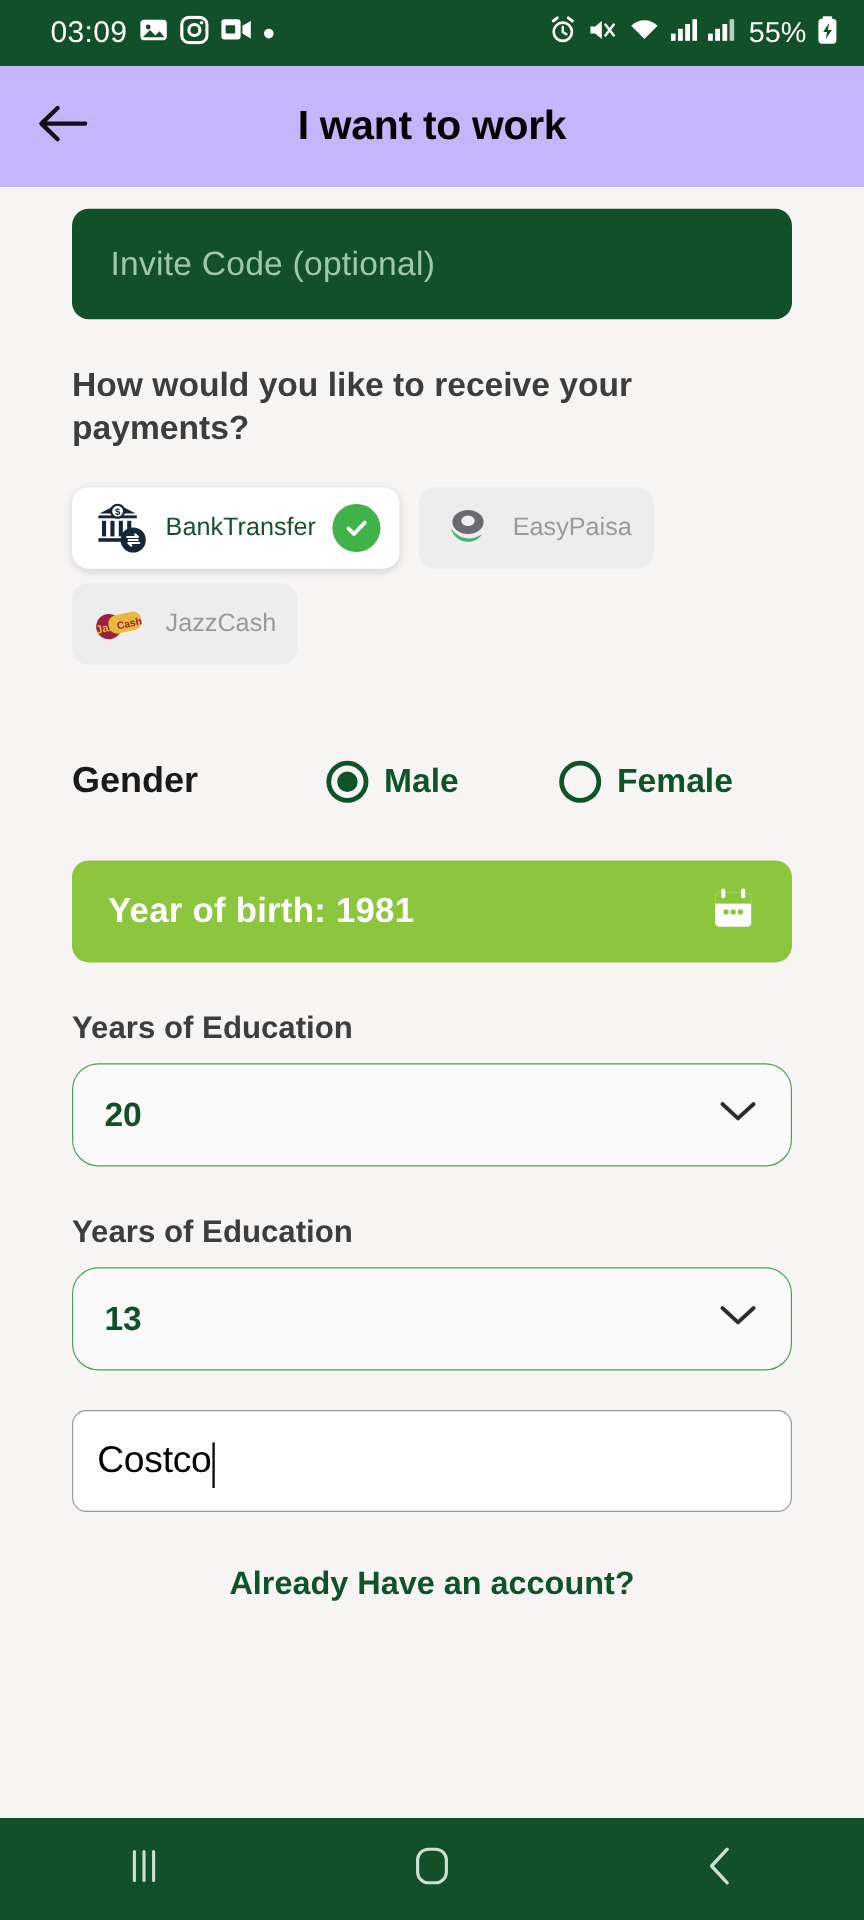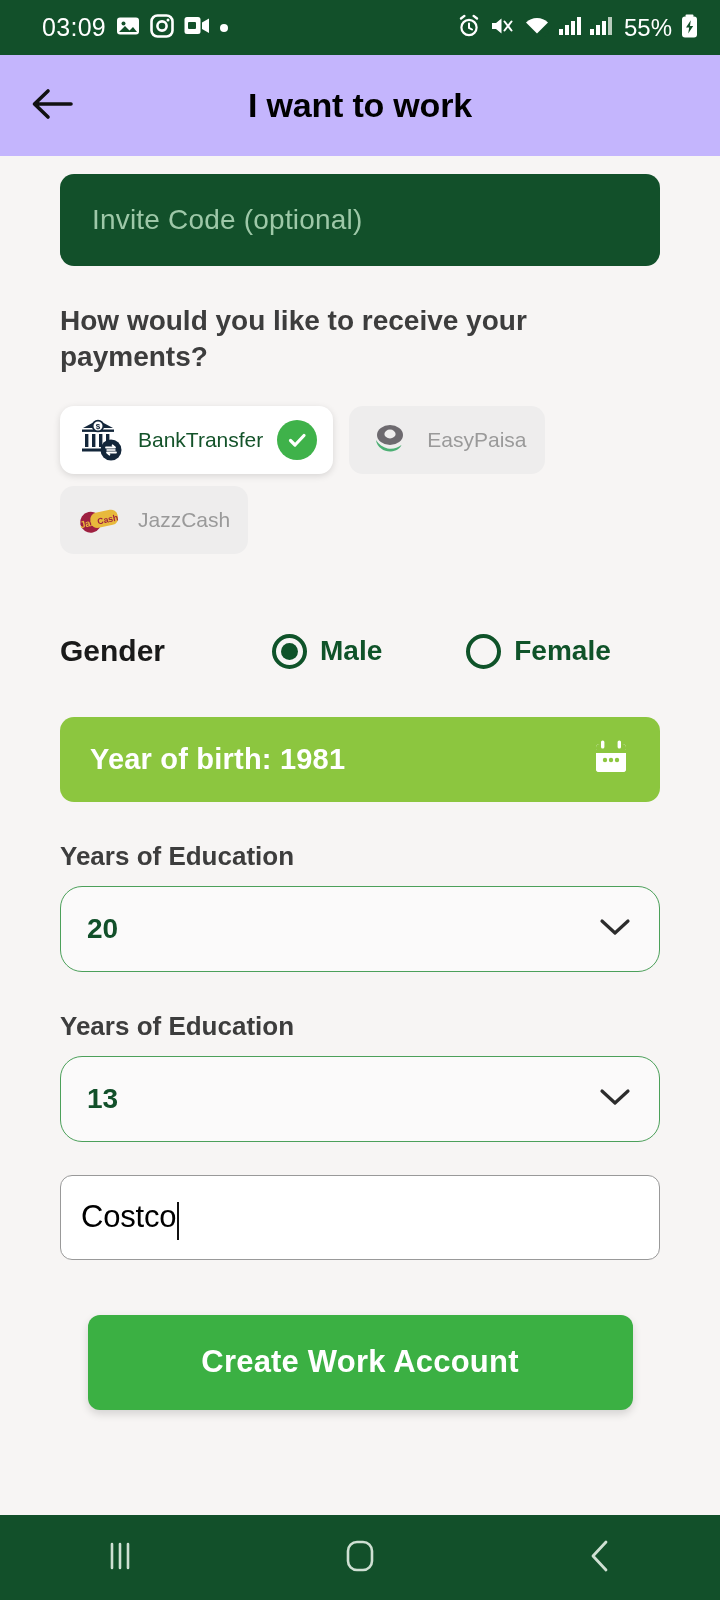--- a/index.html
+++ b/index.html
@@ -534,26 +534,22 @@
             <path d="M3 4l13 12L29 4" stroke="#2c2c2c" stroke-width="3.2" fill="none" stroke-linecap="round" stroke-linejoin="round"></path>
           </svg>
       </span>
     </div>
 
     <div class="text-input">
       <span class="text-input-value">Costco</span>
         <span class="caret"></span>
     </div>
 
-    <div class="cta-wrap">
-      <button class="cta-btn">
-        <span class="cta-label">Create Work Account</span>
-      </button>
-    </div>
-
+
+    <div class="already">Already Have an account?</div>
   </div>
 
   <div class="nav-bar">
     <div class="nav-btn">
       <span>
         <svg width="30" height="32" viewBox="0 0 30 32">
             <path d="M7 4v24M15 4v24M23 4v24" stroke="#cfe0d3" stroke-width="2.6" stroke-linecap="round"></path>
           </svg>
       </span>
     </div>

